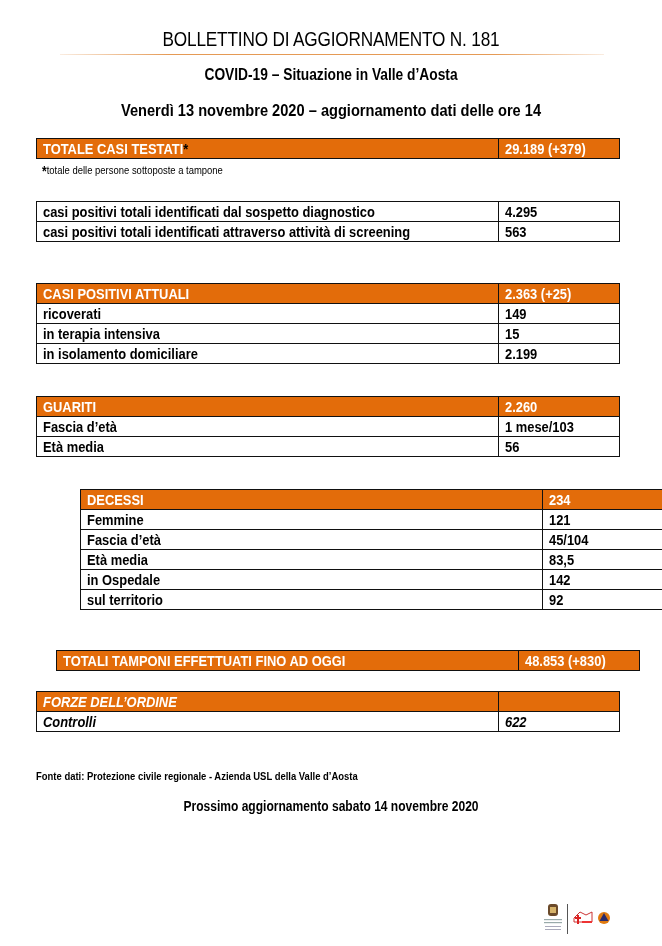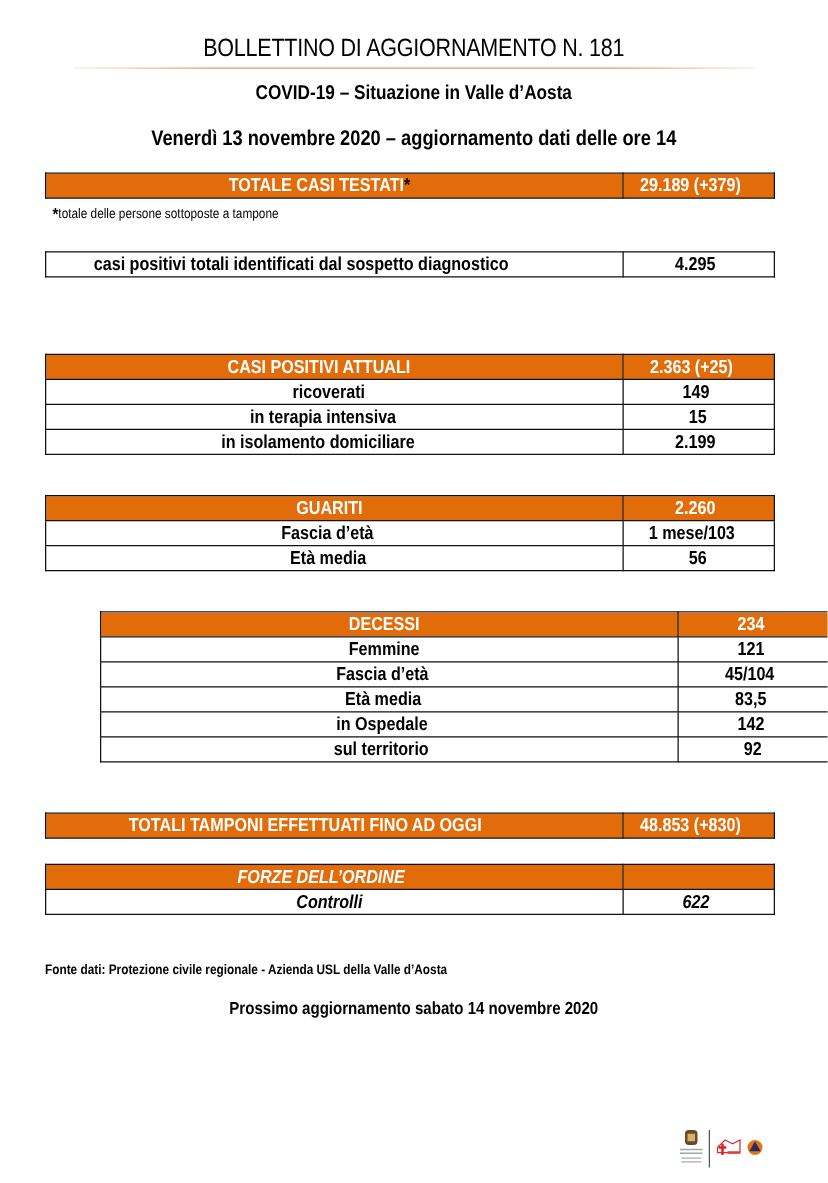--- a/index.html
+++ b/index.html
@@ -4,21 +4,21 @@
 <style>
   html, body { margin:0; padding:0; background:#ffffff; }
   body { width:662px; height:946px; position:relative; overflow:hidden;
          font-family:"Liberation Sans Narrow","Liberation Sans", sans-serif; color:#000; }
   .abs { position:absolute; }
   .title { left:0; width:662px; top:28px; text-align:center; font-size:20px; letter-spacing:-0.2px;
            transform:scaleX(0.86); transform-origin:center; }
   .rule { left:60px; width:544px; top:54px; height:1px;
           background:linear-gradient(90deg, rgba(230,160,100,0.2), #e59a55 20%, #e59a55 80%, rgba(230,160,100,0.2)); }
   .sub { left:0; width:662px; text-align:center; font-weight:bold; transform:scaleX(0.86); transform-origin:center; }
-  table.t { position:absolute; left:36px; width:584px; border-collapse:collapse; table-layout:fixed;text-align:center; }
+  table.t { position:absolute; left:36px; width:584px; border-collapse:collapse; table-layout:fixed; }
   table.t td { border:1.3px solid #111; padding:0 6px; height:19px; font-weight:bold; font-size:15px;
                line-height:19px; white-space:nowrap; overflow:hidden; }
   table.t td.c1 { width:449px; }
   table.t td span.sq { display:inline-block; transform:scaleX(0.86); transform-origin:left center; }
   table.t tr.hd td { background:#e36c0a; color:#fff; }
   .note { left:42px; top:163px; font-size:11px; transform:scaleX(0.86); transform-origin:left center; }
   .note b { font-size:14px; vertical-align:-2px; }
   .src { left:36px; top:770px; font-size:11px; font-weight:bold; transform:scaleX(0.86); transform-origin:left center; }
   .next { left:0; width:662px; top:798px; text-align:center; font-size:14px; font-weight:bold;
           transform:scaleX(0.86); transform-origin:center; }
@@ -40,20 +40,24 @@
   </tr>
 </tbody>
   </table>
 <div class="abs note"><b>*</b><span>totale delle persone sottoposte a tampone</span></div>
 
 <table class="t" style="top:201px;">
   <tbody>
   <tr>
     <td class="c1"><span class="sq">casi positivi totali identificati dal sospetto diagnostico</span></td>
     <td><span class="sq">4.295</span></td>
+  </tr>
+  <tr>
+    <td class="c1"><span class="sq">casi positivi totali identificati attraverso attività di screening</span></td>
+    <td><span class="sq">563</span></td>
   </tr>
 </tbody>
   </table>
 
 <table class="t" style="top:283px;">
   <tbody>
       <tr class="hd">
     <td class="c1"><span class="sq">CASI POSITIVI ATTUALI</span></td>
     <td><span class="sq">2.363 (+25)</span></td>
   </tr>
@@ -111,21 +115,21 @@
     <td class="c1"><span class="sq">in Ospedale</span></td>
     <td><span class="sq">142</span></td>
   </tr>
   <tr>
     <td class="c1"><span class="sq">sul territorio</span></td>
     <td><span class="sq">92</span></td>
   </tr>
 </tbody>
   </table>
 
-<table class="t" style="top:650px;">
+<table class="t" style="top:650px;margin-left:20px;">
   <tbody>
       <tr class="hd">
     <td class="c1"><span class="sq">TOTALI TAMPONI EFFETTUATI FINO AD OGGI</span></td>
     <td><span class="sq">48.853 (+830)</span></td>
   </tr>
 </tbody>
   </table>
 
 <table class="t" style="top:691px;font-style:italic;">
   <tbody>

